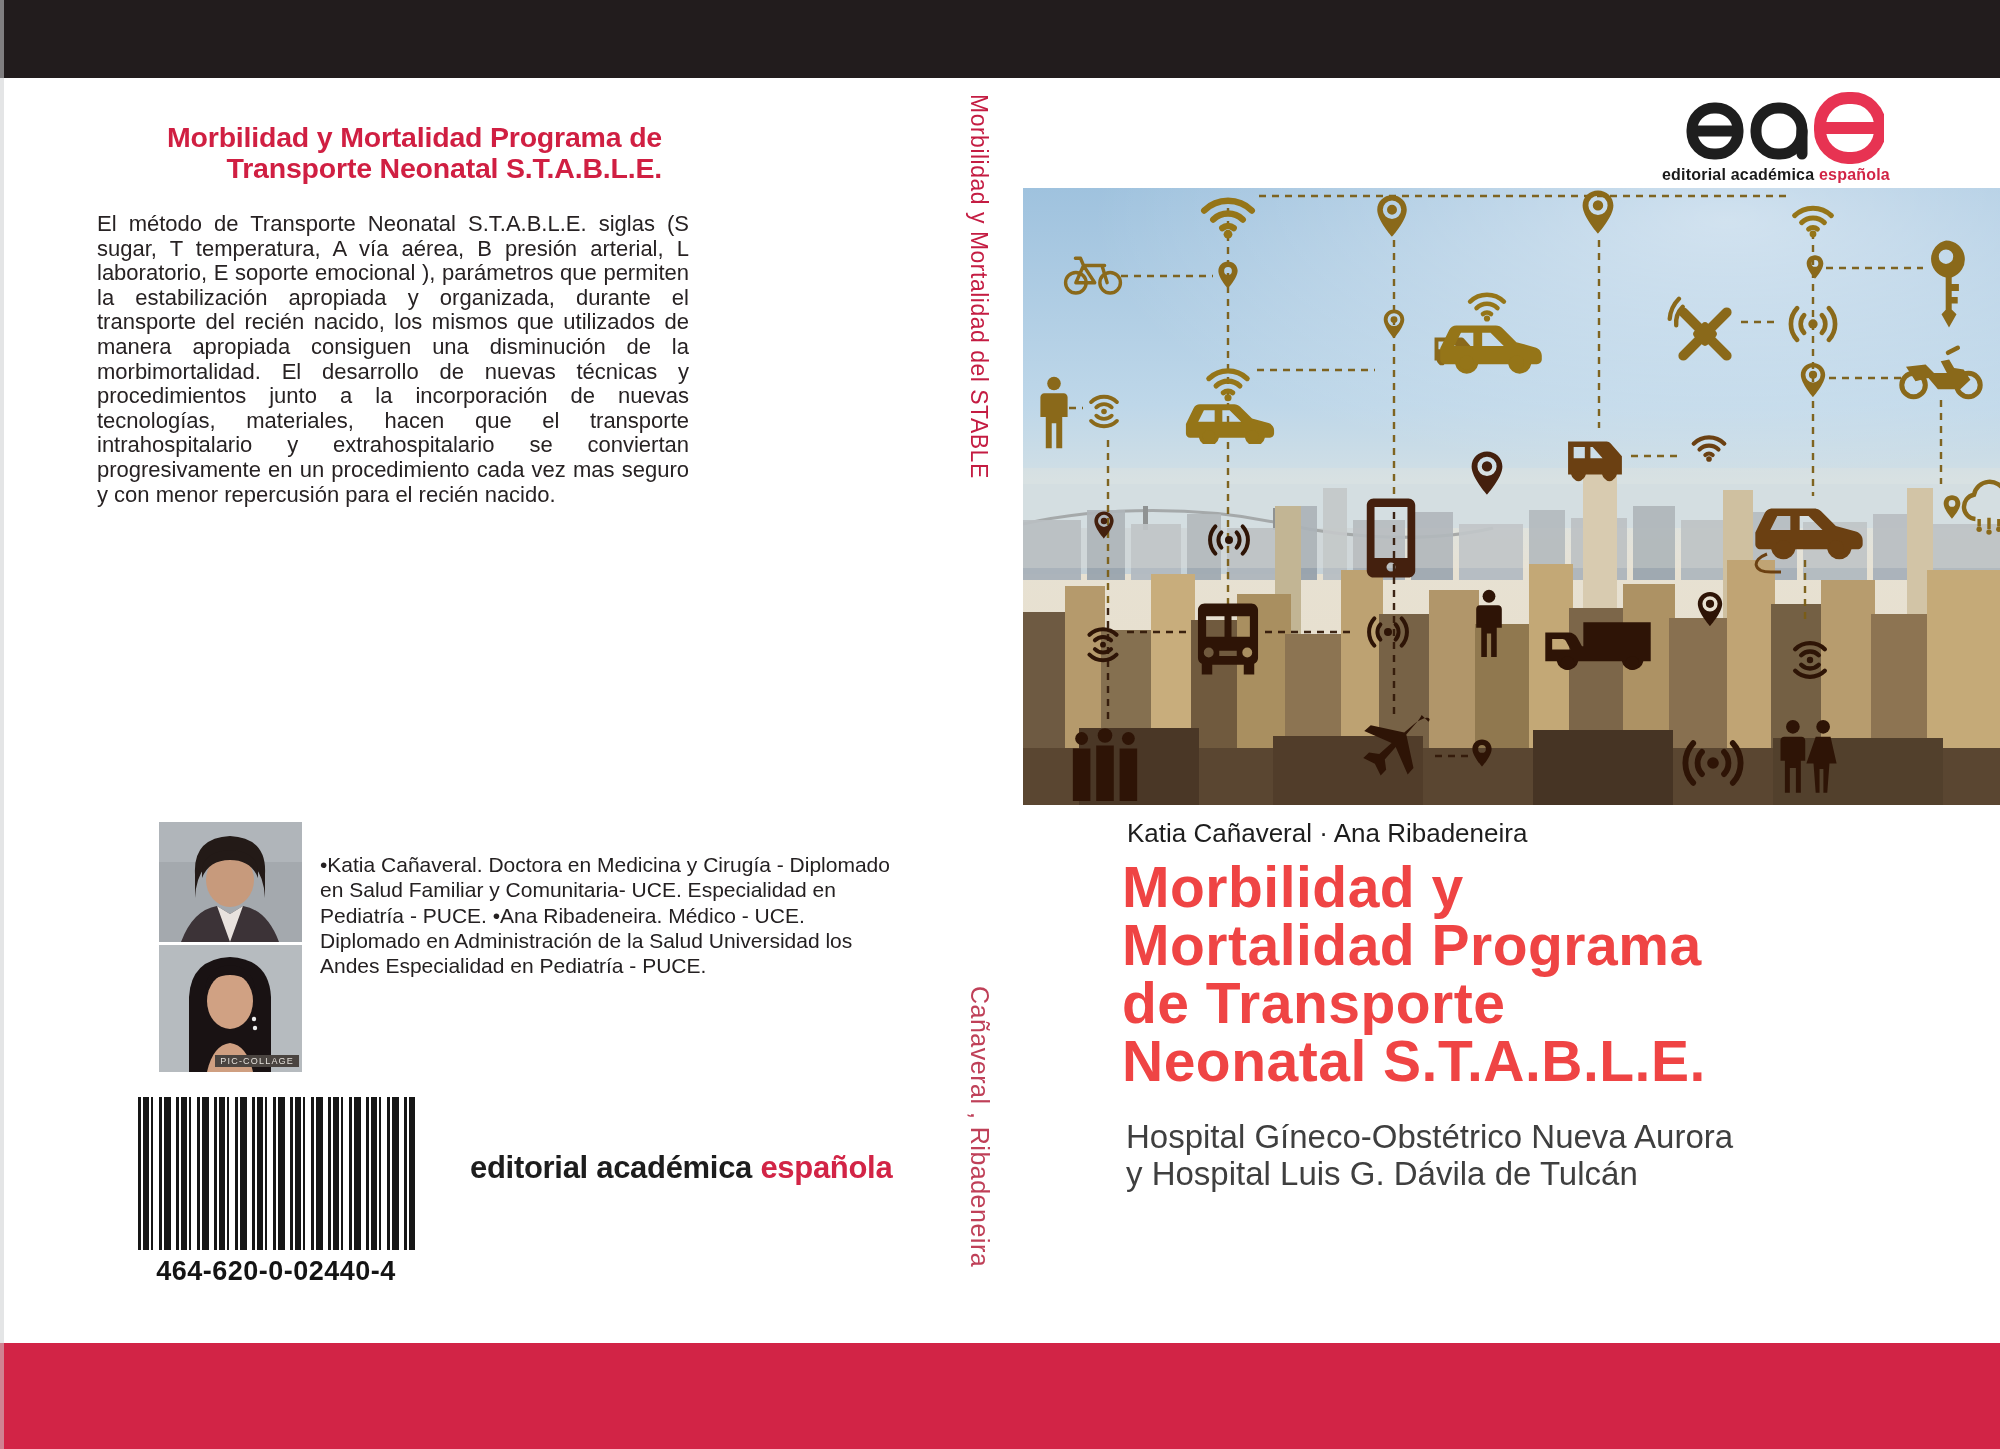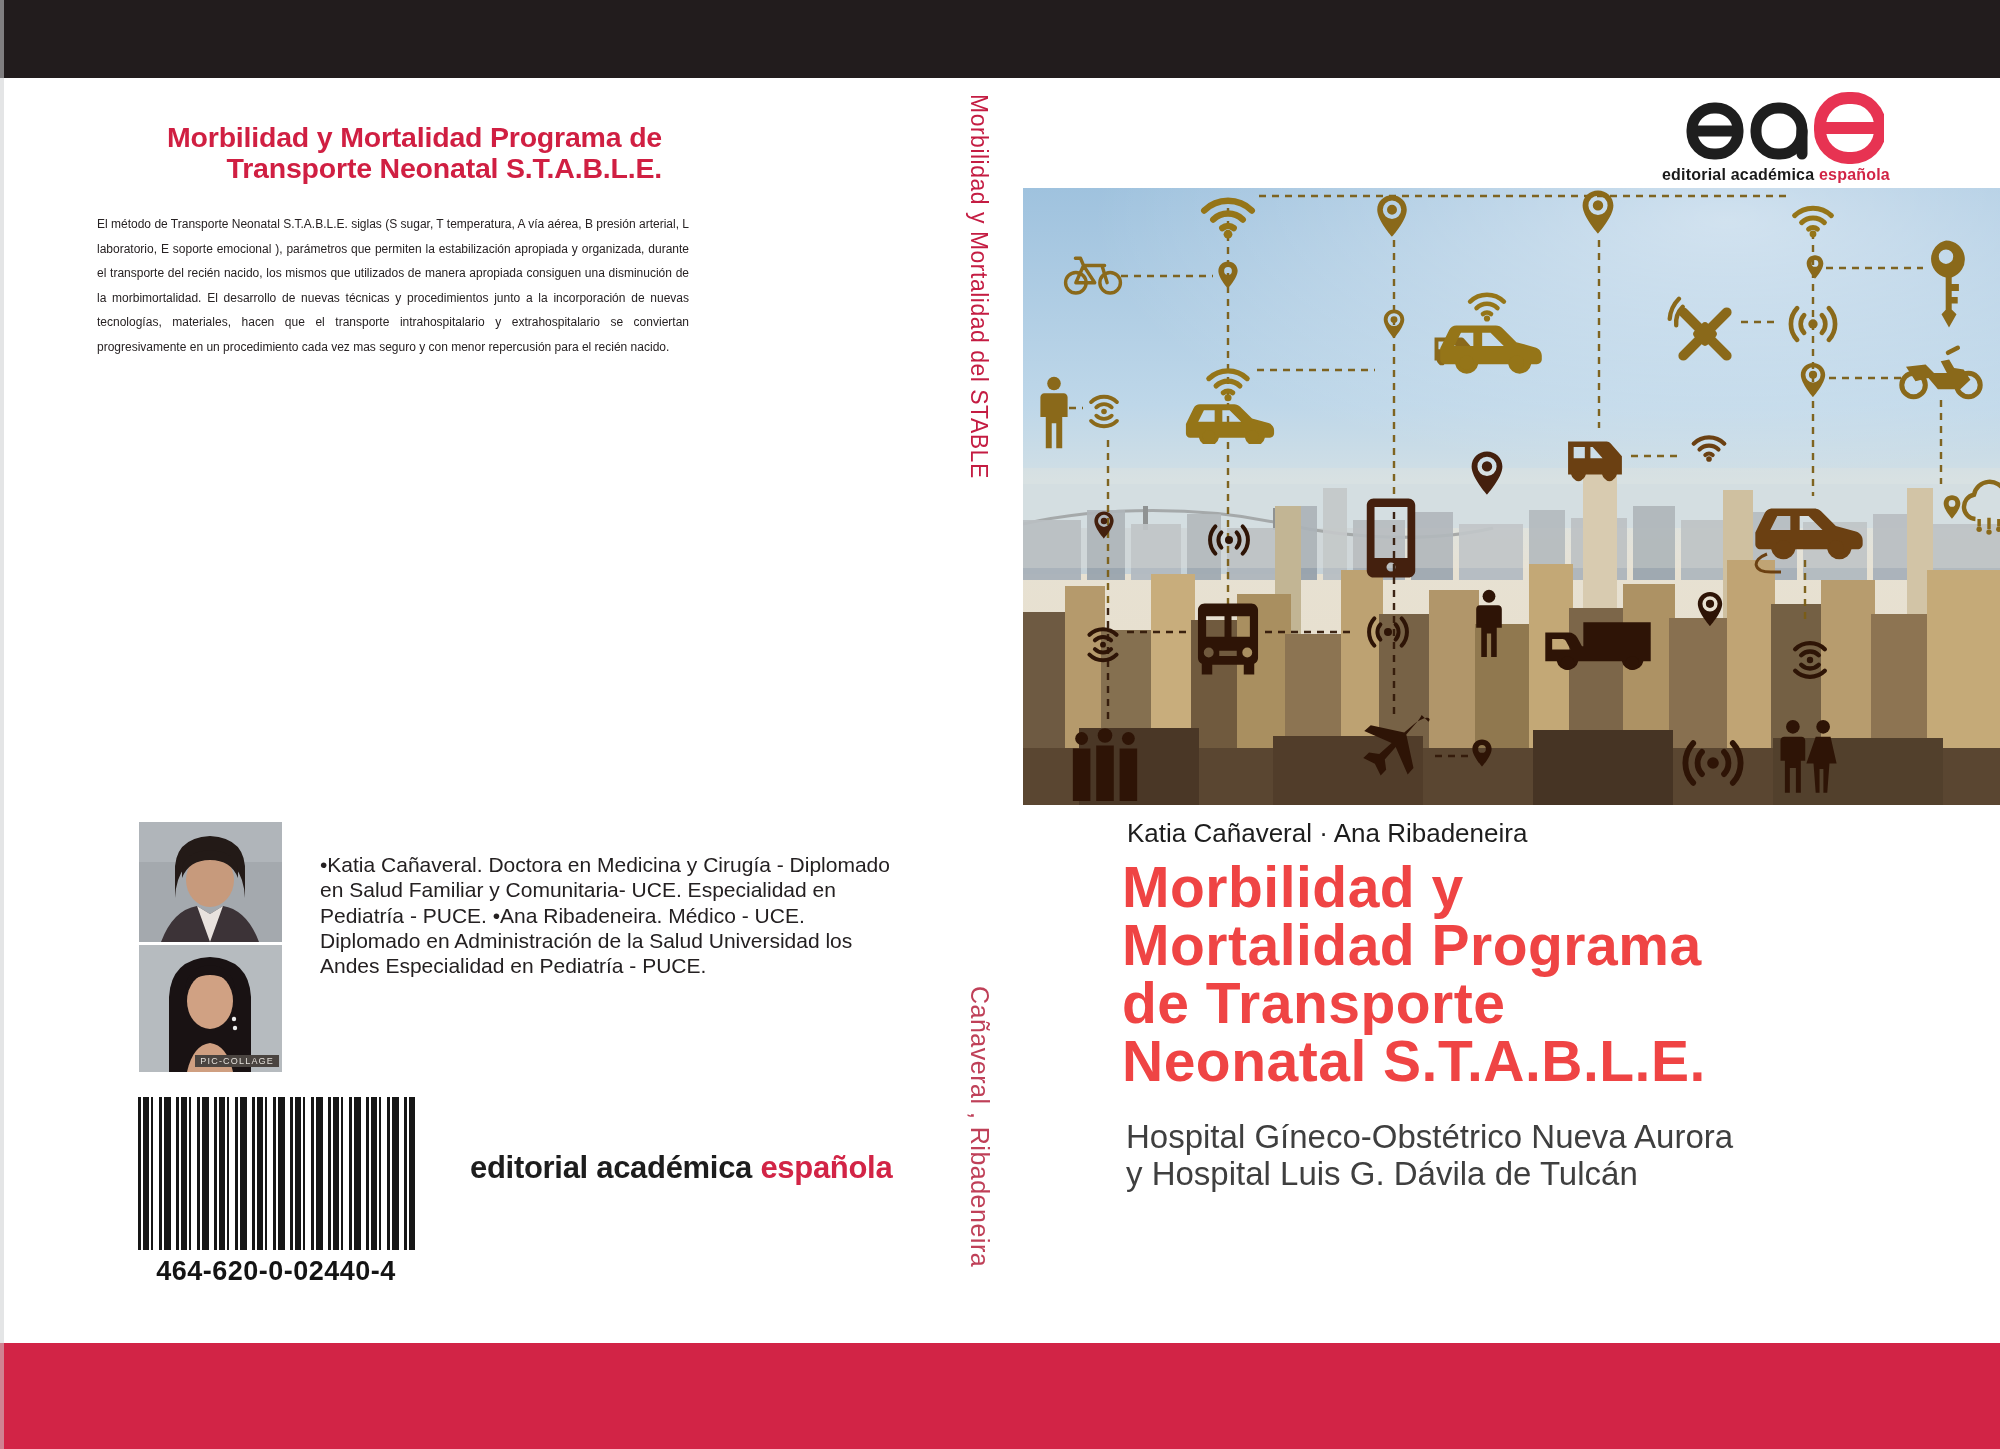--- a/index.html
+++ b/index.html
@@ -4,23 +4,23 @@
 <style>
   html,body{margin:0;padding:0;background:#e9e9e9;font-family:"Liberation Sans",sans-serif;}
   #page{position:relative;width:2000px;height:1449px;background:#ffffff;overflow:hidden;}
   .topbar{position:absolute;left:0;top:0;width:2000px;height:78px;background:#221c1d;}
   .bottombar{position:absolute;left:0;top:1343px;width:2000px;height:106px;background:#d22446;}
   .edge-sliver{position:absolute;left:0;top:0;width:4px;height:1449px;background:#cdd0d2;opacity:.55;}
 
   
   .bc-title{position:absolute;left:97px;top:122px;width:565px;font-size:28.5px;font-weight:bold;
             color:#d01f42;line-height:1.08;letter-spacing:-0.2px;text-align:right;}
-  .bc-body{position:absolute;left:97px;top:212px;width:592px;font-size:12px;line-height:24.6px;
+  .bc-body{position:absolute;left:97px;top:212px;width:592px;font-size:22px;line-height:24.6px;
            text-align:justify;color:#272223;}
-  .photo-stack{position:absolute;left:139px;top:822px;width:143px;}
+  .photo-stack{position:absolute;left:159px;top:822px;width:143px;}
   .photo{width:143px;display:block;position:relative;background:#a9aeb3;}
   .photo svg{display:block;}
   .wm{position:absolute;right:3px;bottom:5px;font-size:9px;letter-spacing:1.2px;color:#e4e0da;
       background:#4a4440;padding:1px 5px;}
   .bc-bio{position:absolute;left:320px;top:852px;width:572px;font-size:21px;line-height:25.3px;color:#242021;}
   .barcode{position:absolute;left:138px;top:1097px;width:277px;height:153px;
     background:repeating-linear-gradient(90deg,
       #161616 0 3px,#ffffff 3px 5px,
       #161616 5px 11px,#ffffff 11px 13px,
       #161616 13px 15px,#ffffff 15px 21px,

